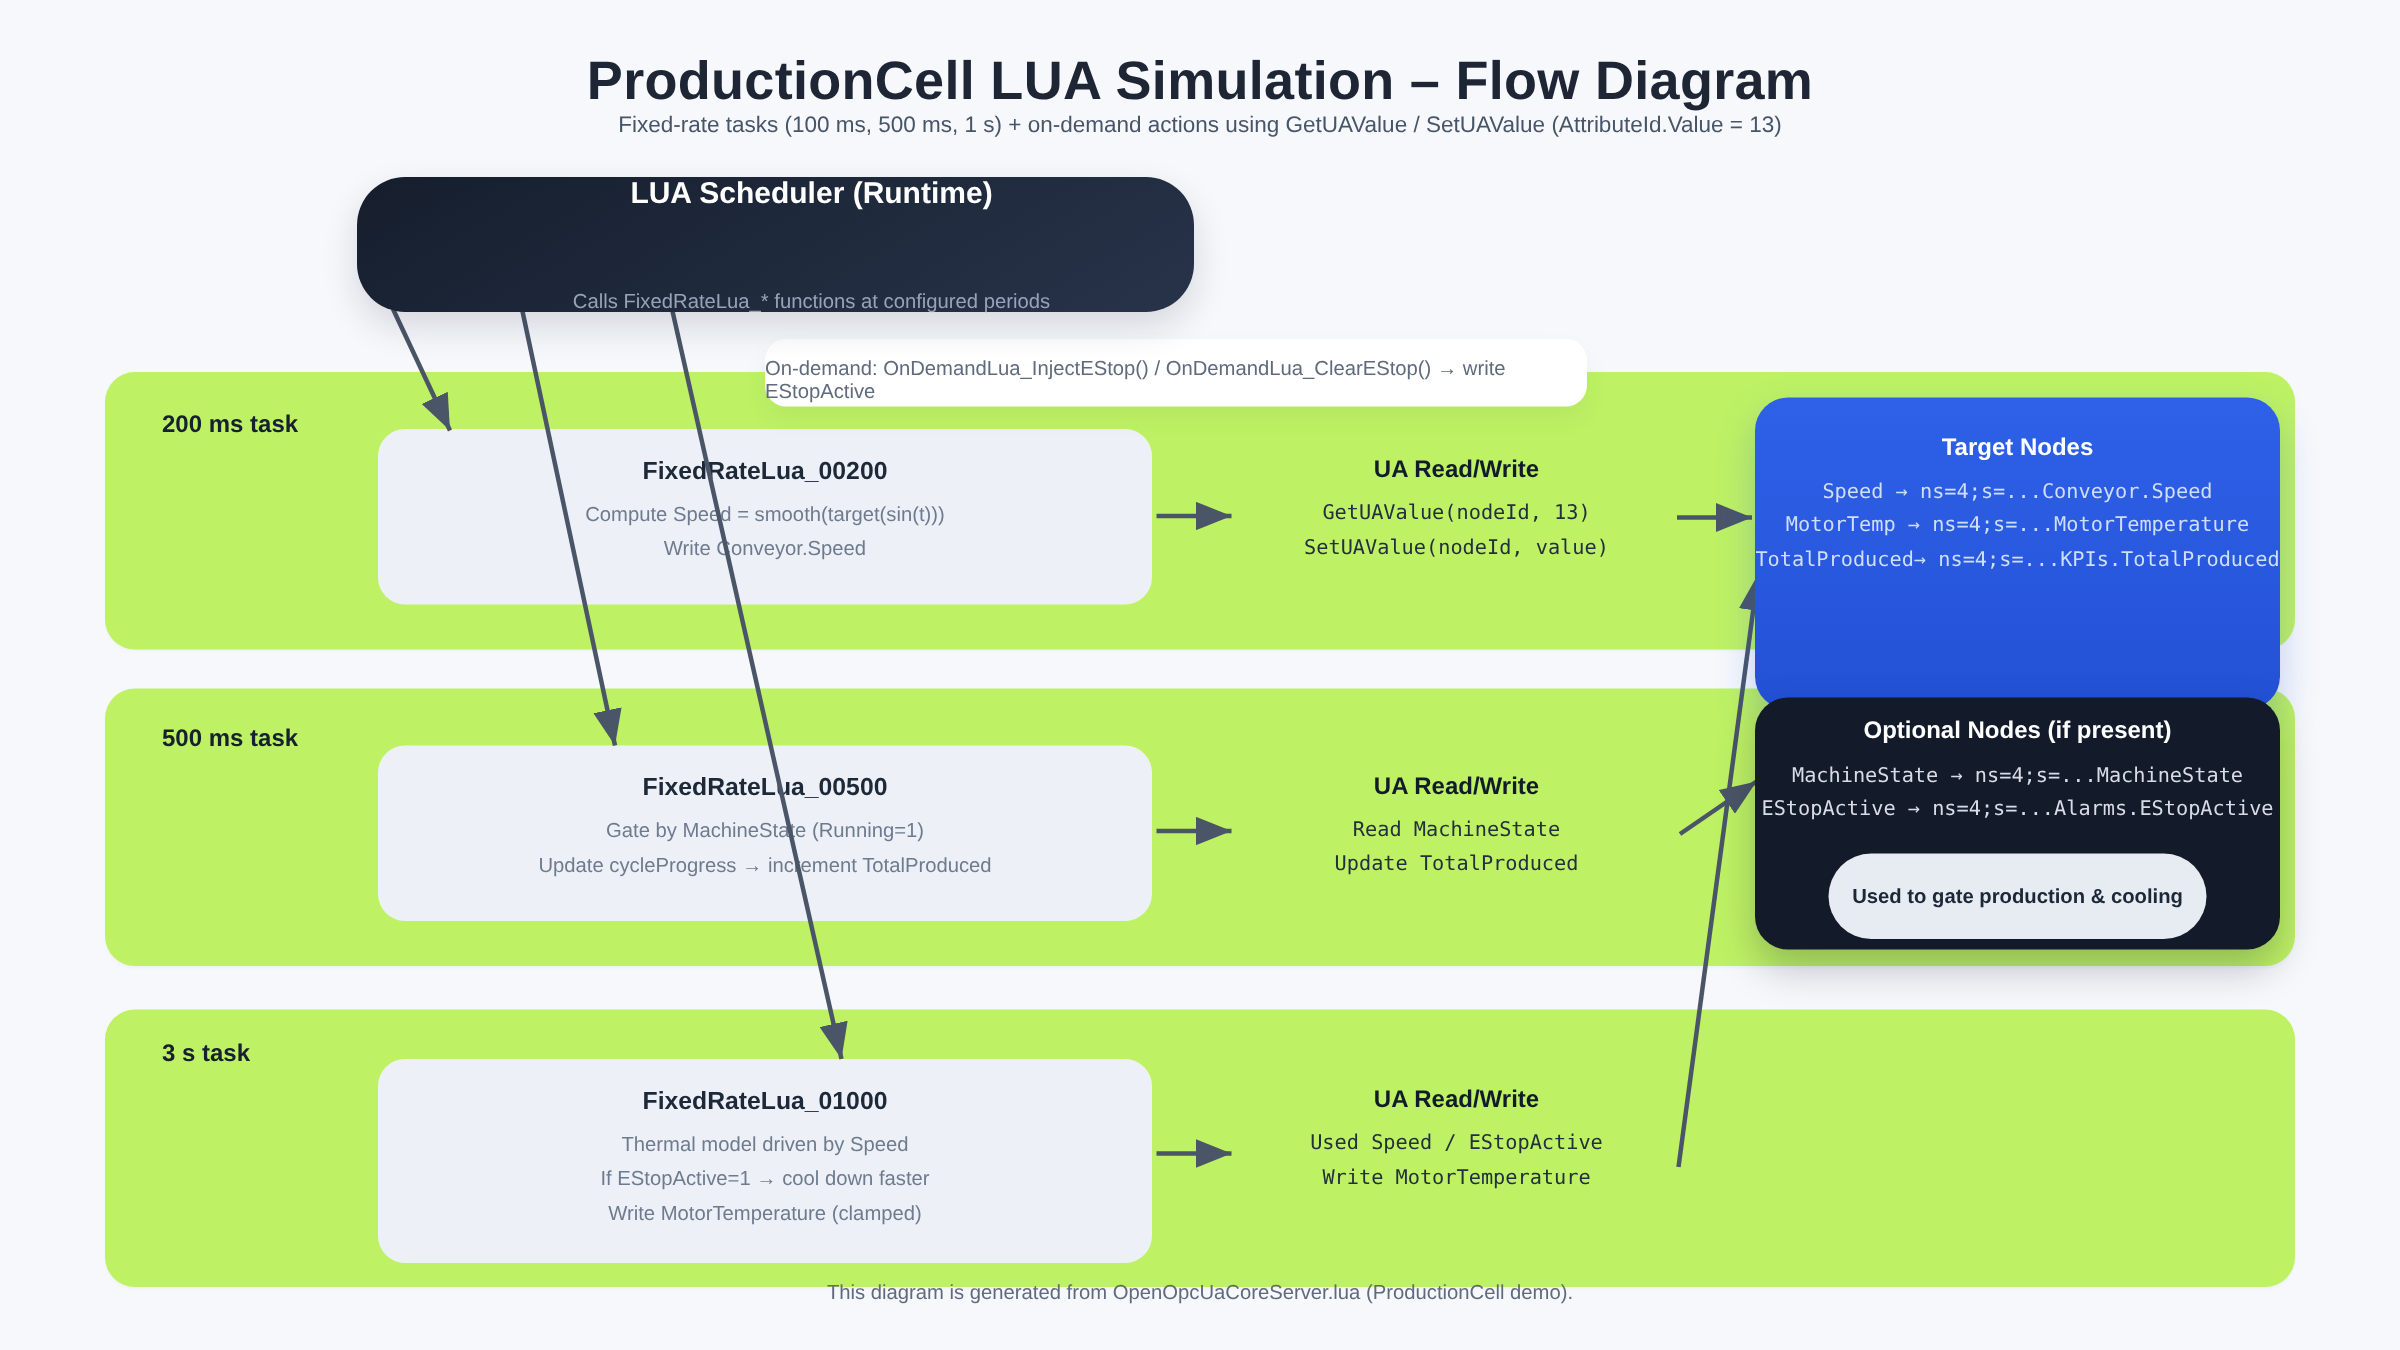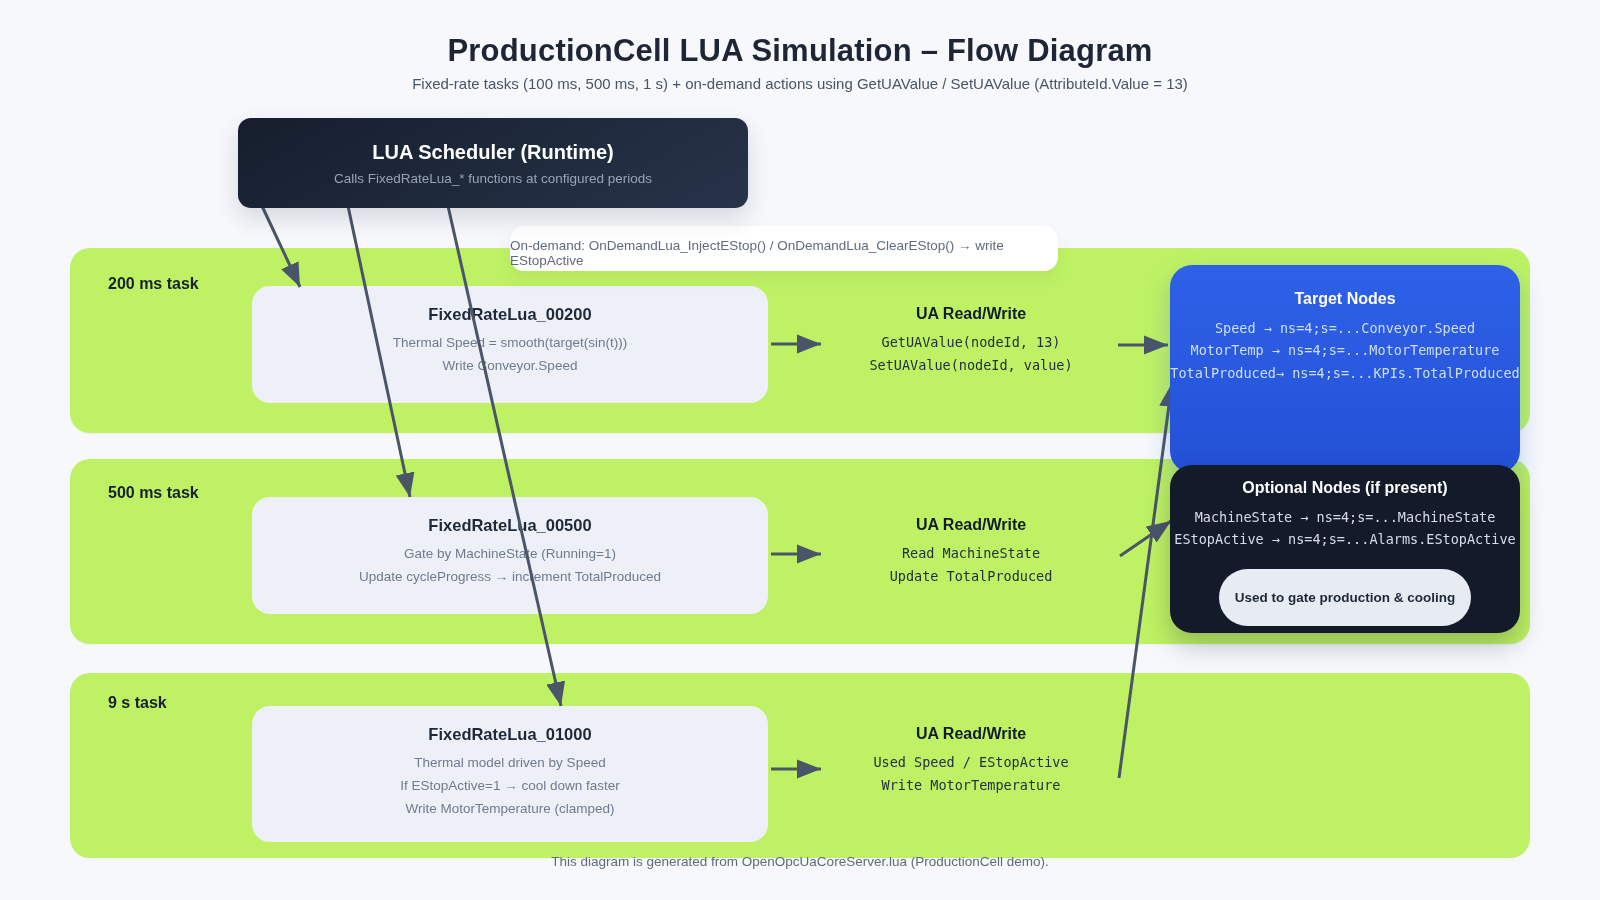--- a/index.html
+++ b/index.html
@@ -1,27 +1,27 @@
 <!DOCTYPE html>
 <html><head>
 <meta charset="utf-8">
 <style>
   html,body{margin:0;padding:0;background:#f6f8fb;}
   .page{position:relative;width:1600px;height:900px;background:#f6f8fb;overflow:hidden;
         font-family:"Liberation Sans","DejaVu Sans",sans-serif;color:#1f2937;}
 
   .main-title{position:absolute;top:33px;left:0;right:0;text-align:center;
-              font-size:31px;font-weight:bold;color:#1e2636;letter-spacing:.2px;}
+              font-size:36px;font-weight:bold;color:#1e2636;letter-spacing:.2px;}
   .main-subtitle{position:absolute;top:75px;left:0;right:0;text-align:center;
                  font-size:15px;color:#475569;}
 
-  .sched{position:absolute;left:238px;top:118px;width:510px;height:90px;border-radius:13px;
+  .sched{position:absolute;left:238px;top:118px;width:510px;height:90px;border-radius:32px;
          background:linear-gradient(150deg,#161e2d 0%,#1f2a3d 55%,#273349 100%);
-         display:flex;flex-direction:column;align-items:center;justify-content:center;gap:7px;
-         z-index:3;box-shadow:0 10px 24px rgba(15,23,42,.14);}
+         display:flex;flex-direction:column;align-items:center;justify-content:space-between;gap:7px;
+         z-index:3;box-shadow:0 10px 24px rgba(15,23,42,.14);padding-left:48px;}
   .sched-title{font-size:20px;font-weight:bold;color:#ffffff;}
   .sched-sub{font-size:13.5px;color:#97a3b8;}
 
   .ondemand{position:absolute;left:510px;top:226px;width:548px;height:45px;border-radius:14px;
             background:#ffffff;box-sizing:border-box;display:flex;align-items:center;justify-content:center;
             padding-top:9px;font-size:13.5px;color:#5f6b7d;box-shadow:0 8px 18px rgba(15,23,42,.05);}
 
   .row{position:absolute;left:70px;width:1460px;height:185px;background:#bef264;border-radius:20px;
        box-shadow:0 1px 2px rgba(15,23,42,.03);}
   .task-label{position:absolute;left:38px;font-size:16px;font-weight:bold;color:#16202e;line-height:16px;}
@@ -62,21 +62,21 @@
 
 <div class="page">
 
   <div class="main-title">ProductionCell LUA Simulation – Flow Diagram</div>
   <div class="main-subtitle">Fixed-rate tasks (100 ms, 500 ms, 1 s) + on-demand actions using GetUAValue / SetUAValue (AttributeId.Value = 13)</div>
 
   <div class="row" style="top:248px">
     <div class="task-label" style="top:28px">200 ms task</div>
     <div class="fnbox" style="top:38px;height:117px">
       <div class="fn-name">FixedRateLua_00200</div>
-      <div class="fn-line">Thermal Speed = smooth(target(sin(t)))</div>
+      <div class="fn-line">Compute Speed = smooth(target(sin(t)))</div>
       <div class="fn-line">Write Conveyor.Speed</div>
     </div>
     <div class="ua" style="top:56px">
       <div class="ua-title">UA Read/Write</div>
       <div class="ua-line">GetUAValue(nodeId, 13)</div>
       <div class="ua-line">SetUAValue(nodeId, value)</div>
     </div>
     <div class="nodebox target">
       <div class="node-title">Target Nodes</div>
       <div class="node-line">Speed → ns=4;s=...Conveyor.Speed</div>
@@ -99,21 +99,21 @@
     </div>
     <div class="nodebox optional">
       <div class="node-title">Optional Nodes (if present)</div>
       <div class="node-line">MachineState → ns=4;s=...MachineState</div>
       <div class="node-line">EStopActive → ns=4;s=...Alarms.EStopActive</div>
       <div><span class="badge">Used to gate production &amp; cooling</span></div>
     </div>
   </div>
 
   <div class="row" style="top:673px">
-    <div class="task-label" style="top:22px">9 s task</div>
+    <div class="task-label" style="top:22px">3 s task</div>
     <div class="fnbox" style="top:33px;height:136px">
       <div class="fn-name">FixedRateLua_01000</div>
       <div class="fn-line">Thermal model driven by Speed</div>
       <div class="fn-line">If EStopActive=1 → cool down faster</div>
       <div class="fn-line">Write MotorTemperature (clamped)</div>
     </div>
     <div class="ua" style="top:51px">
       <div class="ua-title">UA Read/Write</div>
       <div class="ua-line">Used Speed / EStopActive</div>
       <div class="ua-line">Write MotorTemperature</div>

